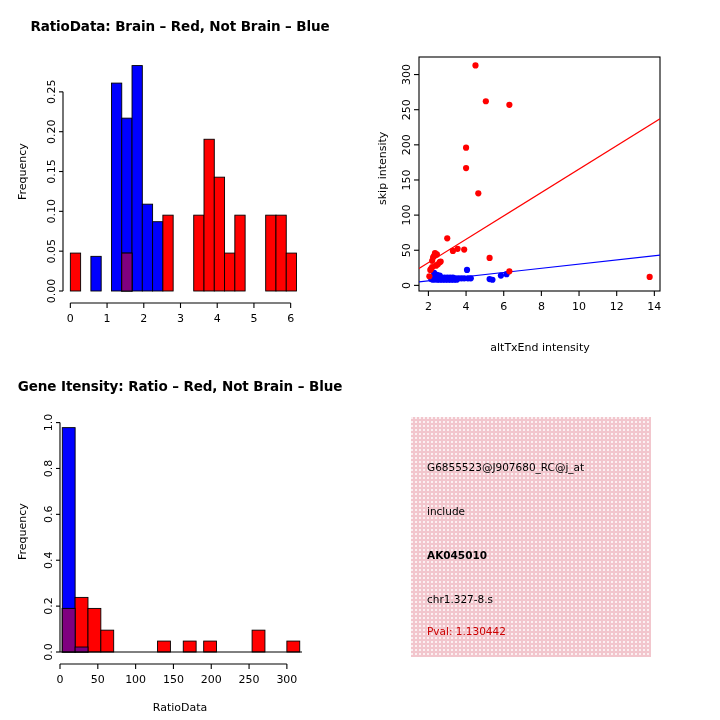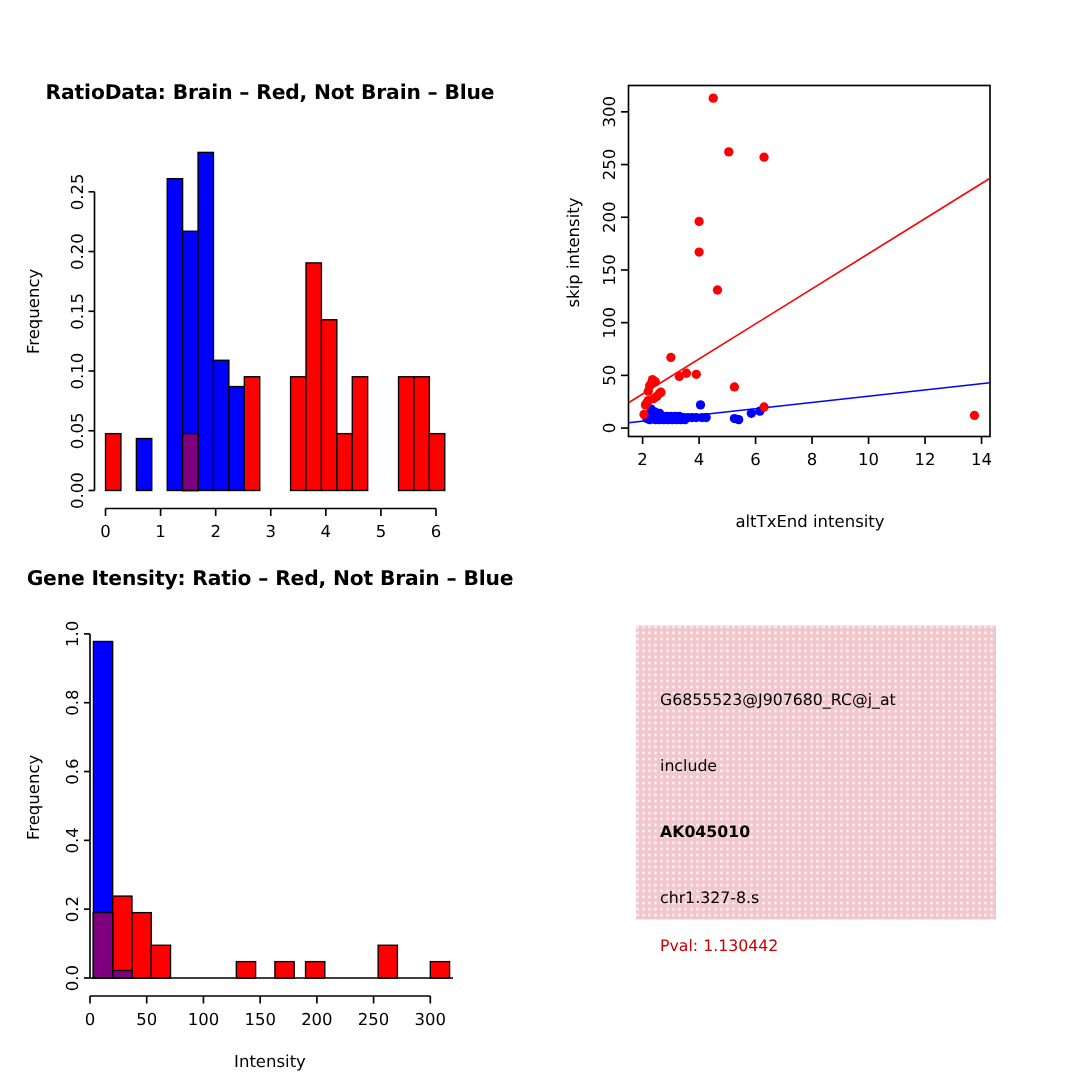--- a/index.html
+++ b/index.html
@@ -17,21 +17,21 @@
   #root {
     position: relative;
     width: 720px;
     height: 720px;
   }
   .panel {
     position: absolute;
     width: 360px;
     height: 360px;
   }
-  #panel-tl { left: 0; top: 0; margin-top: 36px; }
+  #panel-tl { left: 0; top: 0; }
   #panel-tr { left: 360px; top: 0; }
   #panel-bl { left: 0; top: 360px; }
   #panel-br { left: 360px; top: 360px; }
 
   .panel-title {
     position: absolute;
     top: 18px;
     left: 0;
     width: 360px;
     text-align: center;
@@ -58,24 +58,24 @@
     white-space: nowrap;
   }
   svg { display: block; }
   .tick-txt {
     font-family: "DejaVu Sans", sans-serif;
     font-size: 11px;
     fill: #000000;
   }
   .info-box {
     position: absolute;
-    left: 64px;
+    left: 51px;
     top: 57px;
     width: 240px;
-    height: 196px;
+    height: 240px;
     background-color: #f2c6cd;
     background-image:
       radial-gradient(circle at 1px 1px, rgba(255,255,255,0.75) 0.7px, rgba(0,0,0,0) 1.1px);
     background-size: 4px 4px;
   }
   .info-line {
     position: absolute;
     left: 16px;
     font-size: 10.5px;
     font-family: "DejaVu Sans", sans-serif;
@@ -252,21 +252,21 @@
           <path d="M256.6953125 291 L256.6953125 296" stroke="#000" stroke-width="1.1"></path>
           <text x="256.6953125" y="310" class="tick-txt" text-anchor="middle">12</text>
           <path d="M294.3515625 291 L294.3515625 296" stroke="#000" stroke-width="1.1"></path>
           <text x="294.3515625" y="310" class="tick-txt" text-anchor="middle">14</text>
         </g>
       </svg>
   </div>
 
   <div class="panel" id="panel-bl">
     <div class="panel-title">Gene Itensity: Ratio – Red, Not Brain – Blue</div>
-    <div class="axis-label-x" style="top:341px;">Intensity</div>
+    <div class="axis-label-x" style="top:341px;">RatioData</div>
     <div class="axis-label-y" style="left:16px; top:200px;">Frequency</div>
     <svg id="svg-gene" width="360" height="360">
         <g>
           <rect x="62.26875" y="67.63529411764708" width="12.856250000000003" height="224.36470588235292" fill="#0000ff" stroke="#000" stroke-width="0.9"></rect>
           <rect x="75.125" y="287.02176470588233" width="12.856250000000003" height="4.978235294117667" fill="#0000ff" stroke="#000" stroke-width="0.9"></rect>
           <rect x="62.26875" y="248.41176470588235" width="12.856250000000003" height="43.58823529411765" fill="#ff0000" stroke="#000" stroke-width="0.9"></rect>
           <rect x="75.125" y="237.4" width="12.856250000000003" height="54.599999999999994" fill="#ff0000" stroke="#000" stroke-width="0.9"></rect>
           <rect x="87.98125" y="248.41176470588235" width="12.856250000000003" height="43.58823529411765" fill="#ff0000" stroke="#000" stroke-width="0.9"></rect>
           <rect x="100.8375" y="270.16" width="12.856249999999989" height="21.839999999999975" fill="#ff0000" stroke="#000" stroke-width="0.9"></rect>
           <rect x="157.55625" y="281.08" width="12.856249999999989" height="10.920000000000016" fill="#ff0000" stroke="#000" stroke-width="0.9"></rect>

